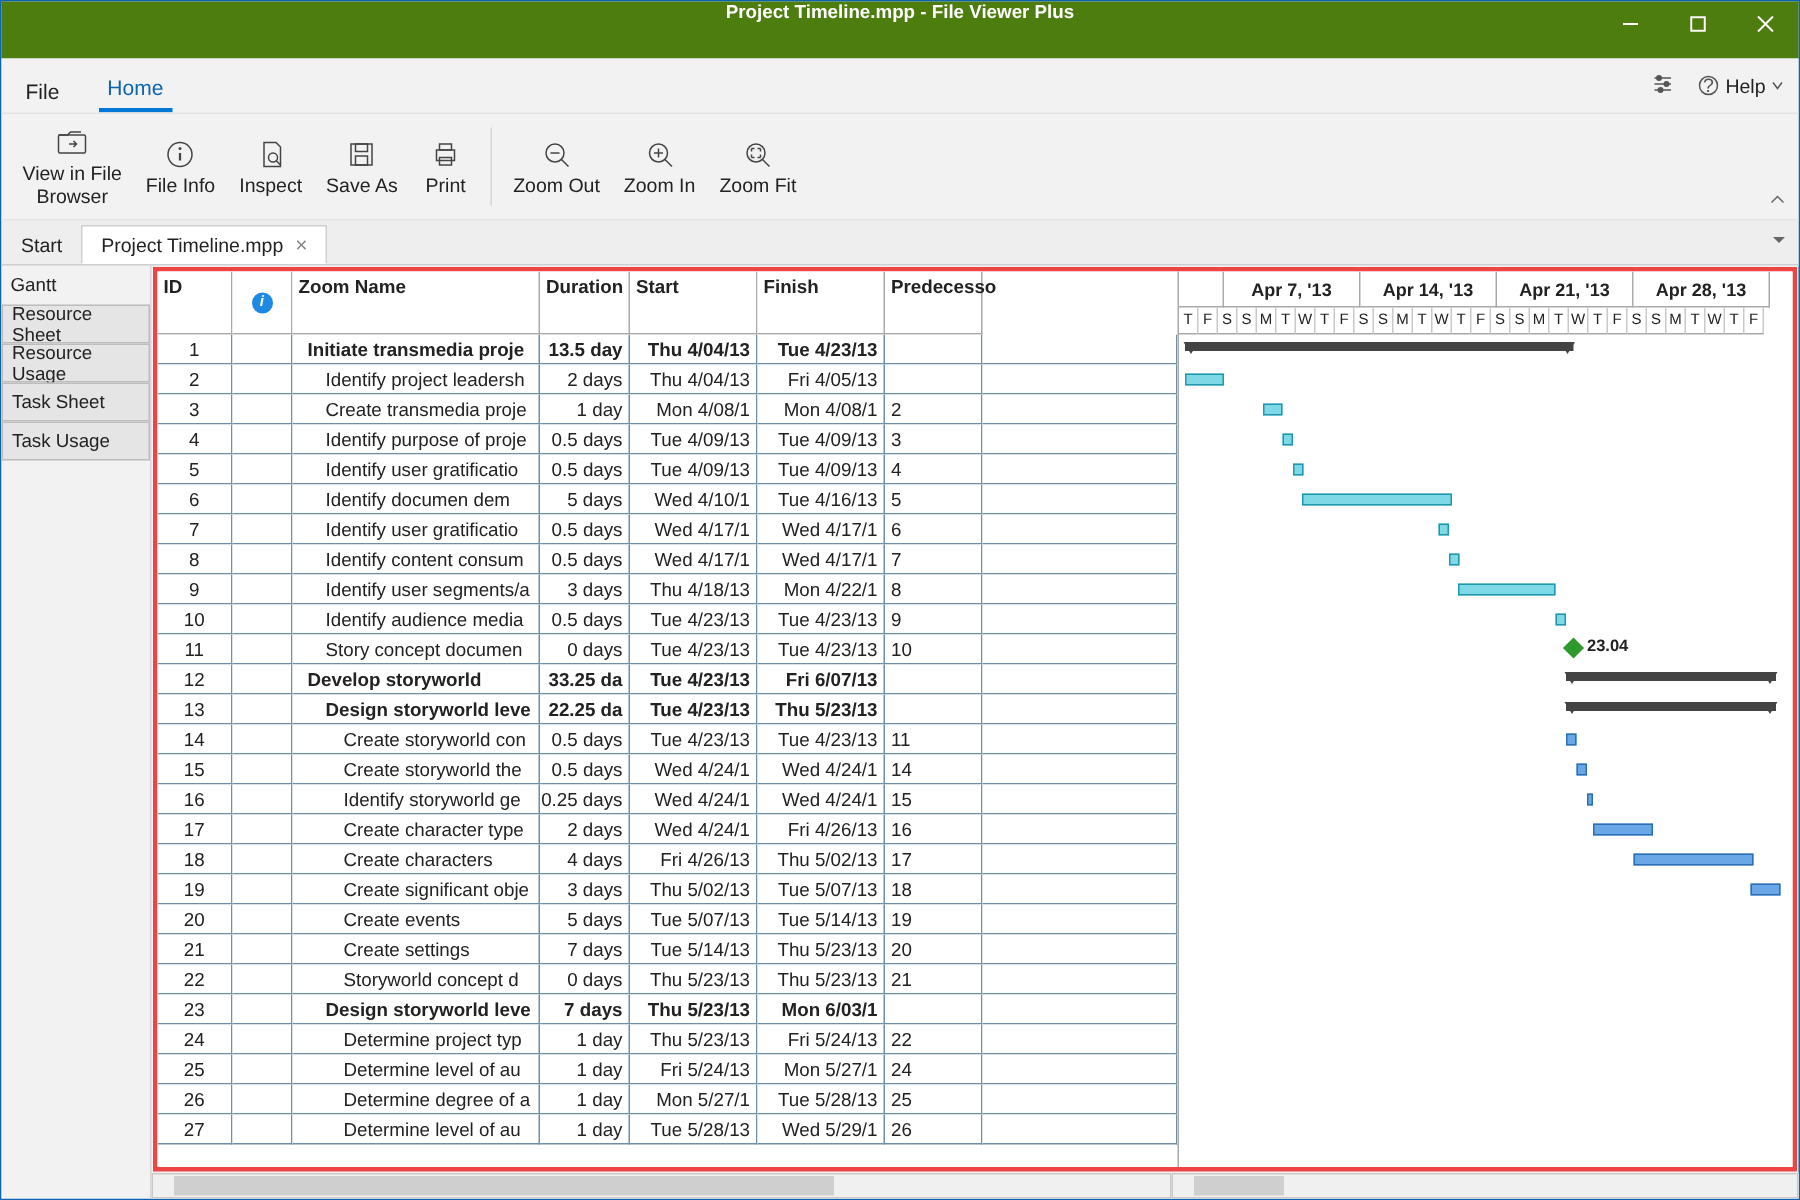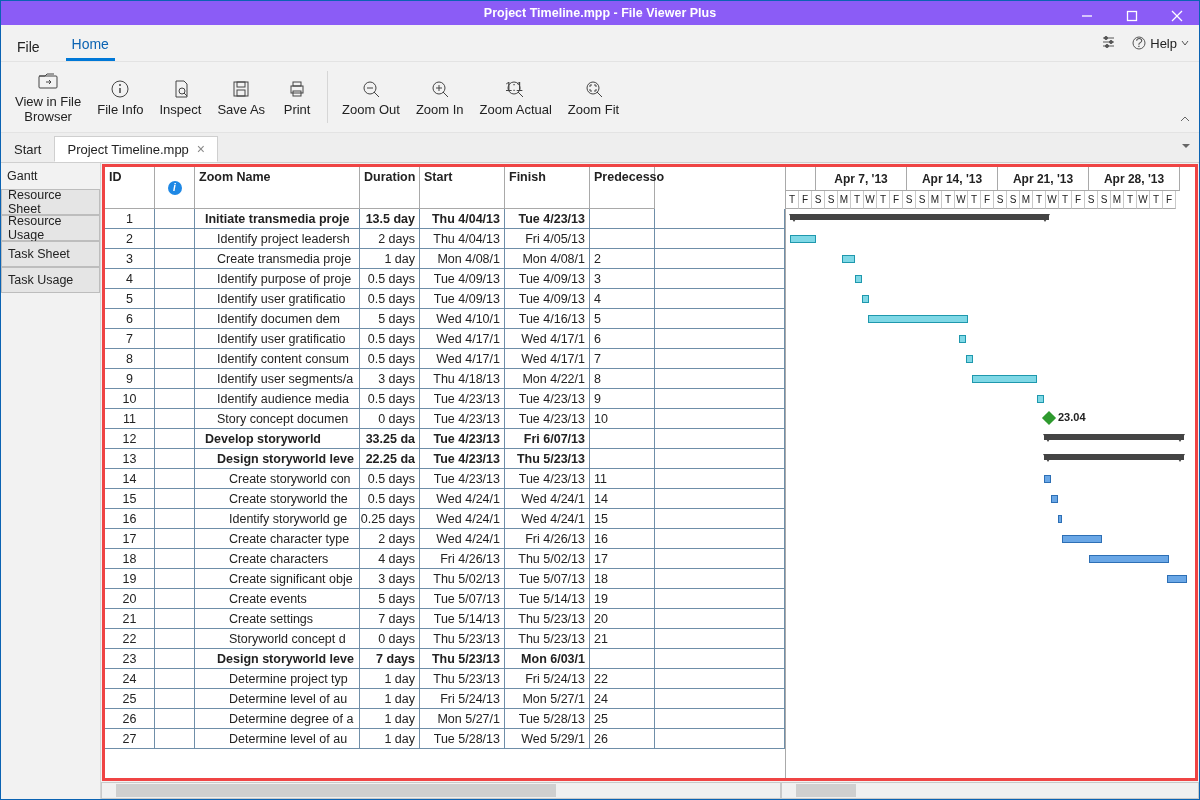--- a/index.html
+++ b/index.html
@@ -1,18 +1,18 @@
 <!DOCTYPE html>
 <html><head>
 <meta charset="utf-8">
 <style>
   *{box-sizing:border-box;margin:0;padding:0;font-family:"Segoe UI",Tahoma,sans-serif;font-size:13px;color:#222;}
   html,body{width:1200px;height:800px;overflow:hidden;}
   .window{width:1200px;height:800px;border:1px solid #0b63b3;background:#f2f2f2;display:flex;flex-direction:column;}
-  .titlebar{height:24px;background:#8b5cf6;display:flex;align-items:center;justify-content:center;position:relative;color:#fff;}
+  .titlebar{height:38px;background:#4d7c0f;display:flex;align-items:flex-start;justify-content:center;position:relative;color:#fff;}
   .titlebar .title{color:#fff;font-size:12.5px;font-weight:600;}
   .titlebar .wbtns{position:absolute;right:0;top:0;height:30px;display:flex;}
   .wbtn{width:45px;height:30px;display:flex;align-items:center;justify-content:center;color:#fff;}
   .wbtn svg{stroke:#fff;}
   .menubar{height:36px;background:#f2f2f2;display:flex;align-items:flex-end;padding:0 10px;gap:20px;position:relative;}
   .menubar .mitem{padding:6px 6px 6px 6px;font-size:14px;}
   .menubar .mitem.active{border-bottom:3px solid #0078d7;color:#0b63b3;}
   .menubar .right{position:absolute;right:10px;top:0;height:36px;display:flex;align-items:center;gap:14px;}
   .helpbtn{display:flex;align-items:center;gap:4px;color:#444;font-size:13px;}
   .ribbon{height:72px;background:#f2f2f2;border-top:1px solid #e3e3e3;border-bottom:1px solid #e3e3e3;display:flex;align-items:center;padding:0 6px;gap:0;position:relative;}
@@ -184,30 +184,20 @@
             <circle cx="9" cy="9" r="6"></circle>
             <line x1="13" y1="13" x2="18" y2="18"></line>
             <line x1="6" y1="9" x2="12" y2="9"></line>
             <line x1="9" y1="6" x2="9" y2="12"></line>
           </svg>
         </span>
       <span>Zoom In</span>
     </div>
     <div class="ritem">
       <span class="ricon">
-          <svg width="22" height="20" stroke="#444" fill="none">
-            <circle cx="9" cy="9" r="6"></circle>
-            <line x1="13" y1="13" x2="18" y2="18"></line>
-            <text x="9" y="12" font-size="7" text-anchor="middle" fill="#444" stroke="none">1:1</text>
-          </svg>
-        </span>
-      <span>Zoom Actual</span>
-    </div>
-    <div class="ritem">
-      <span class="ricon">
           <svg width="20" height="20" stroke="#444" fill="none">
             <circle cx="9" cy="9" r="6"></circle>
             <line x1="13" y1="13" x2="18" y2="18"></line>
             <path d="M6 6 L6 8 M6 6 L8 6 M12 6 L12 8 M12 6 L10 6 M6 12 L6 10 M6 12 L8 12 M12 12 L12 10 M12 12 L10 12"></path>
           </svg>
         </span>
       <span>Zoom Fit</span>
     </div>
     <div class="chev-up"><svg width="12" height="12">
           <path d="M2 8 L6 4 L10 8" fill="none" stroke="#666"></path>

